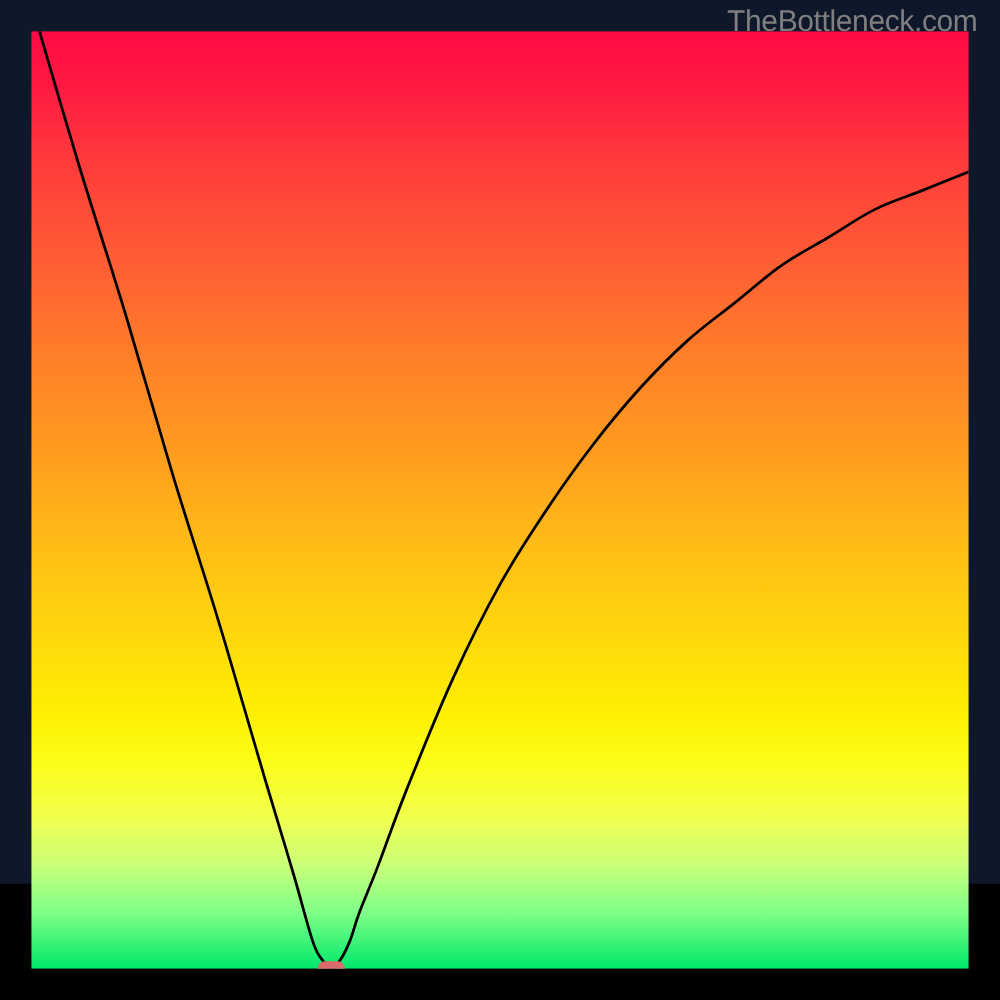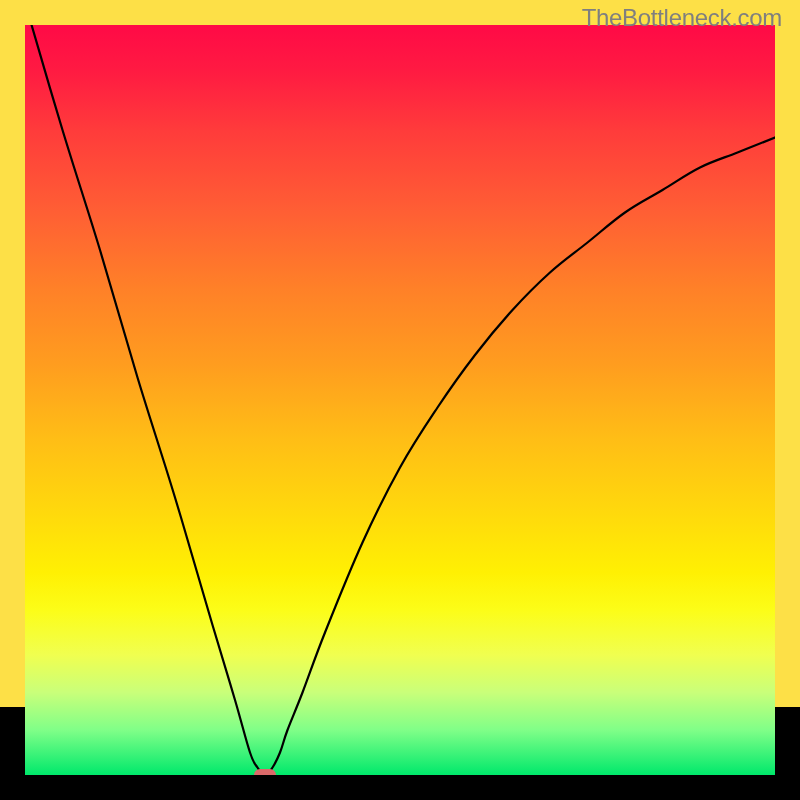--- a/index.html
+++ b/index.html
@@ -8,21 +8,21 @@
     width: 800px;
     height: 800px;
     background: #000;
     overflow: hidden;
     font-family: Arial, Helvetica, sans-serif;
   }
   .frame {
     position: relative;
     width: 800px;
     height: 707px;
-    background: #fde047;
+    background: #0f172a;
   }
   .watermark {
     position: absolute;
     top: 4px;
     right: 18px;
     color: #7f7f7f;
     font-size: 24px;
     font-weight: 500;
     letter-spacing: -0.3px;
     z-index: 10;

